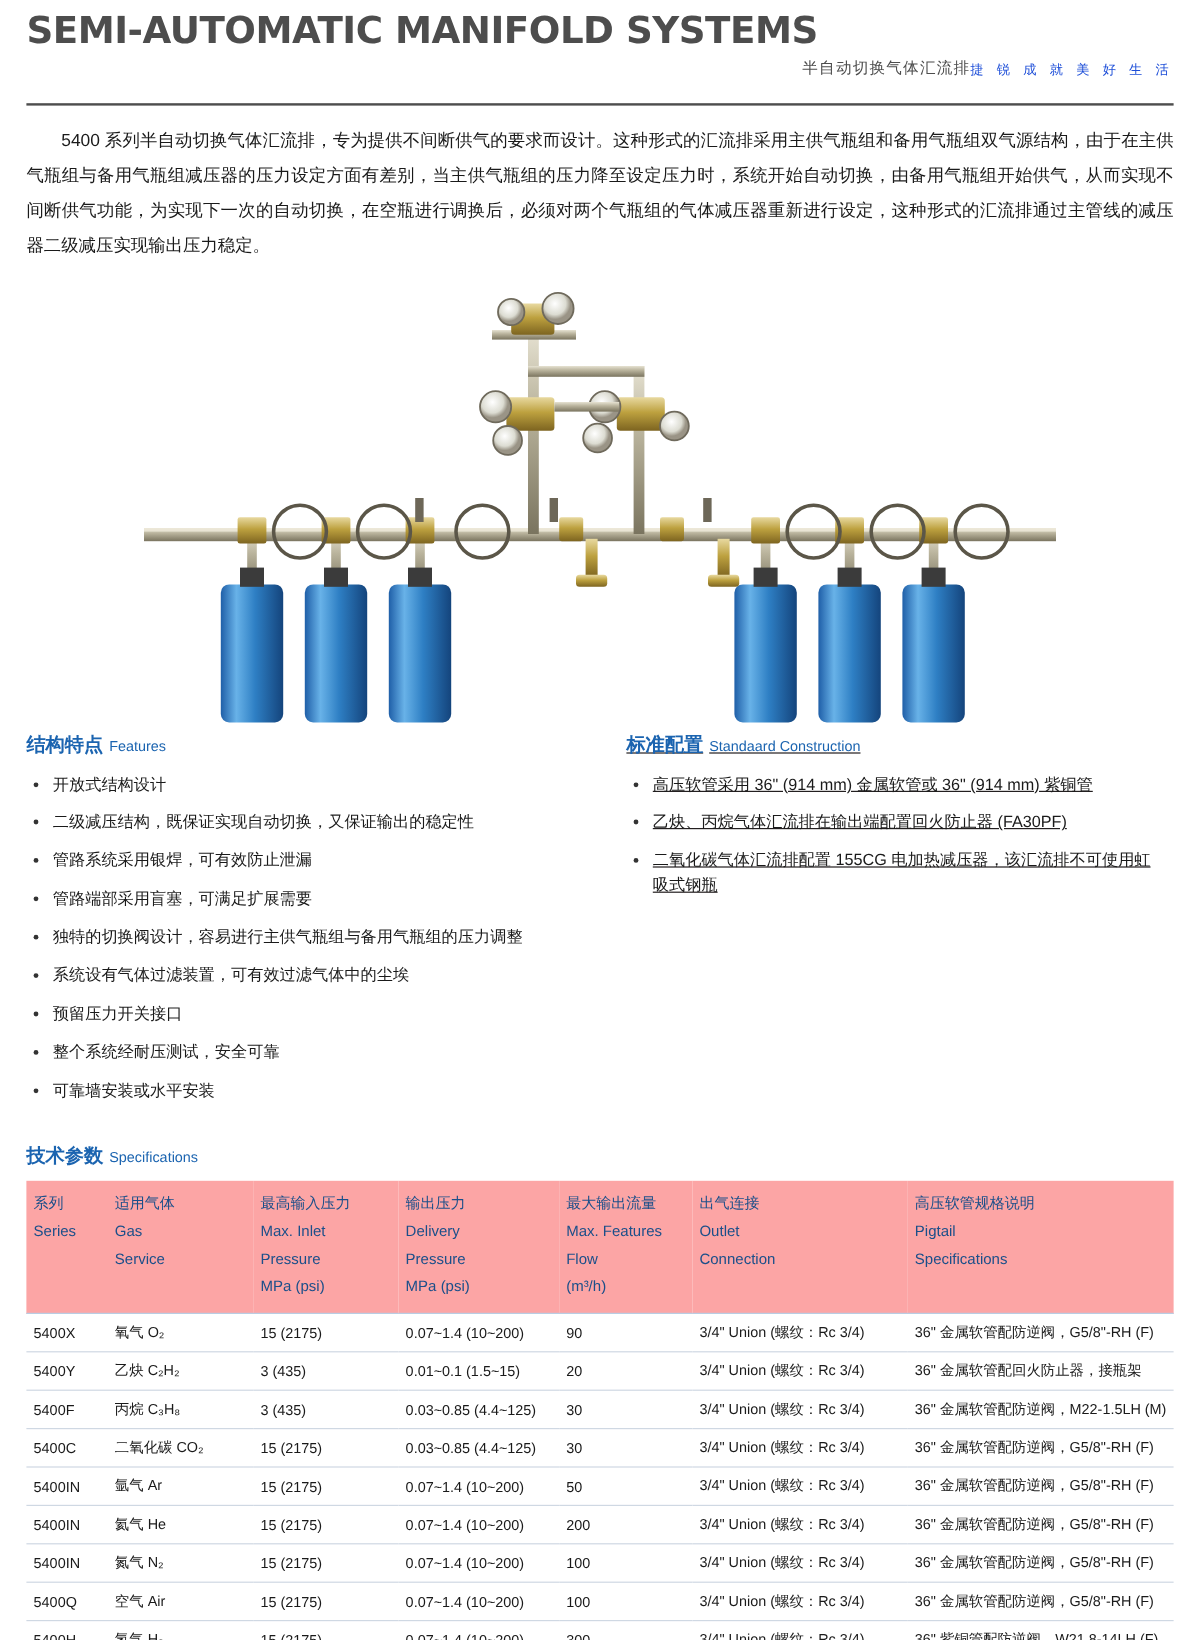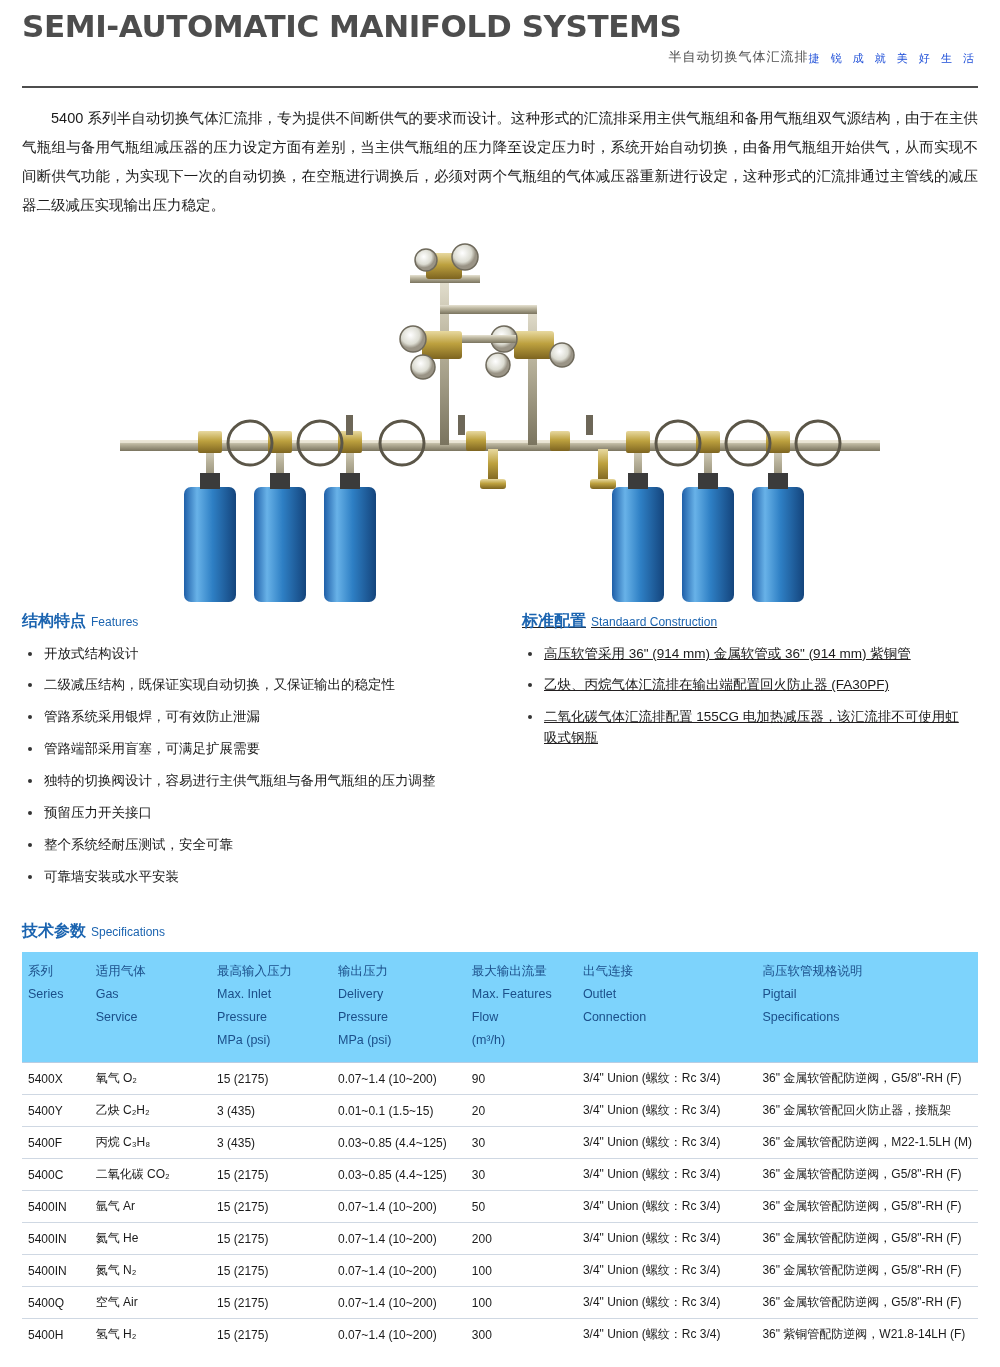--- a/index.html
+++ b/index.html
@@ -79,21 +79,21 @@
 
   
   .specs-head { margin-top: 22px; }
   table.specs {
     width: 956px;
     border-collapse: collapse;
     margin-top: 10px;
     font-size: 12px;
   }
   table.specs thead th {
-    background: #7dd3fc;
+    background: #fca5a5;
     color: #1b4f8a;
     font-weight: normal;
     text-align: left;
     vertical-align: top;
     padding: 8px 6px 10px 6px;
     line-height: 1.85;
     font-size: 12.5px;
     border-bottom: 1px solid #b9cde3;
   }
   table.specs tbody td {
@@ -248,20 +248,21 @@
     <div class="col-left">
       <div class="sec-head">
         <span>结构特点</span><span class="en">Features</span>
       </div>
       <ul class="feat">
         <li>开放式结构设计</li>
         <li>二级减压结构，既保证实现自动切换，又保证输出的稳定性</li>
         <li>管路系统采用银焊，可有效防止泄漏</li>
         <li>管路端部采用盲塞，可满足扩展需要</li>
         <li>独特的切换阀设计，容易进行主供气瓶组与备用气瓶组的压力调整</li>
+        <li>系统设有气体过滤装置，可有效过滤气体中的尘埃</li>
         <li>预留压力开关接口</li>
         <li>整个系统经耐压测试，安全可靠</li>
         <li>可靠墙安装或水平安装</li>
       </ul>
     </div>
 
     <div class="col-right">
       <div class="sec-head">
         <span>标准配置</span><span class="en">Standaard Construction</span>
       </div>

